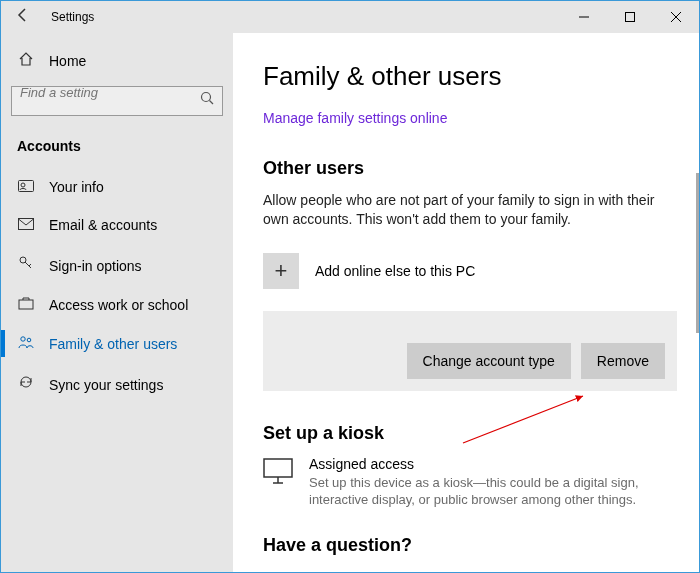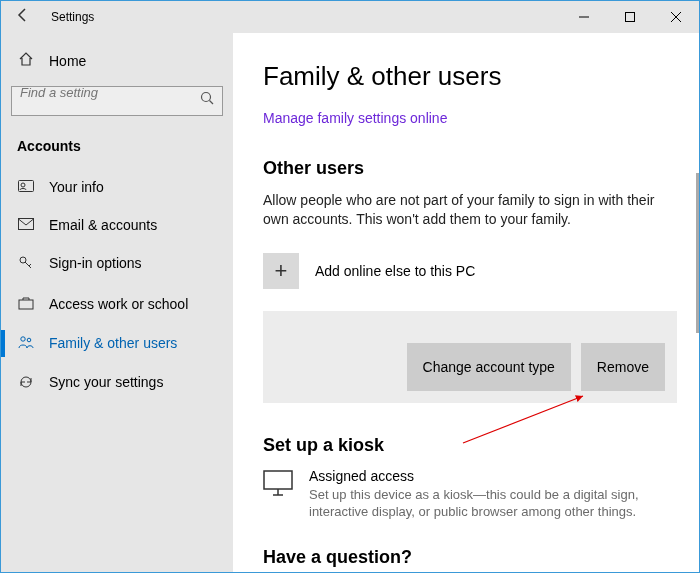--- a/index.html
+++ b/index.html
@@ -81,21 +81,21 @@
     top: 6px;
     color: #555;
   }
   .section-head {
     font-weight: 600;
     font-size: 14px;
     padding: 6px 6px 14px 6px;
   }
   .nav-item {
     display: flex;
-    align-items: flex-start;
+    align-items: flex-end;
     gap: 14px;
     padding: 11px 6px;
     cursor: pointer;
     position: relative;
   }
   .nav-item .icon { width: 18px; text-align:center; color:#333; }
   .nav-item.active::before {
     content: "";
     position: absolute;
     left: -10px;
@@ -172,21 +172,21 @@
   .user-sub { color: #6b6b6b; font-size: 13px; margin-top:2px;}
   .user-actions {
     display: flex;
     justify-content: flex-end;
     gap: 10px;
     margin-top: 20px;
   }
   .btn {
     background: #ccc;
     border: none;
-    padding: 16px 16px;
+    padding: 10px 16px;
     font-size: 14px;
     cursor: pointer;
     font-family: inherit;
   }
   .kiosk-row {
     display: flex;
     align-items: flex-start;
     gap: 16px;
     cursor: pointer;
   }

